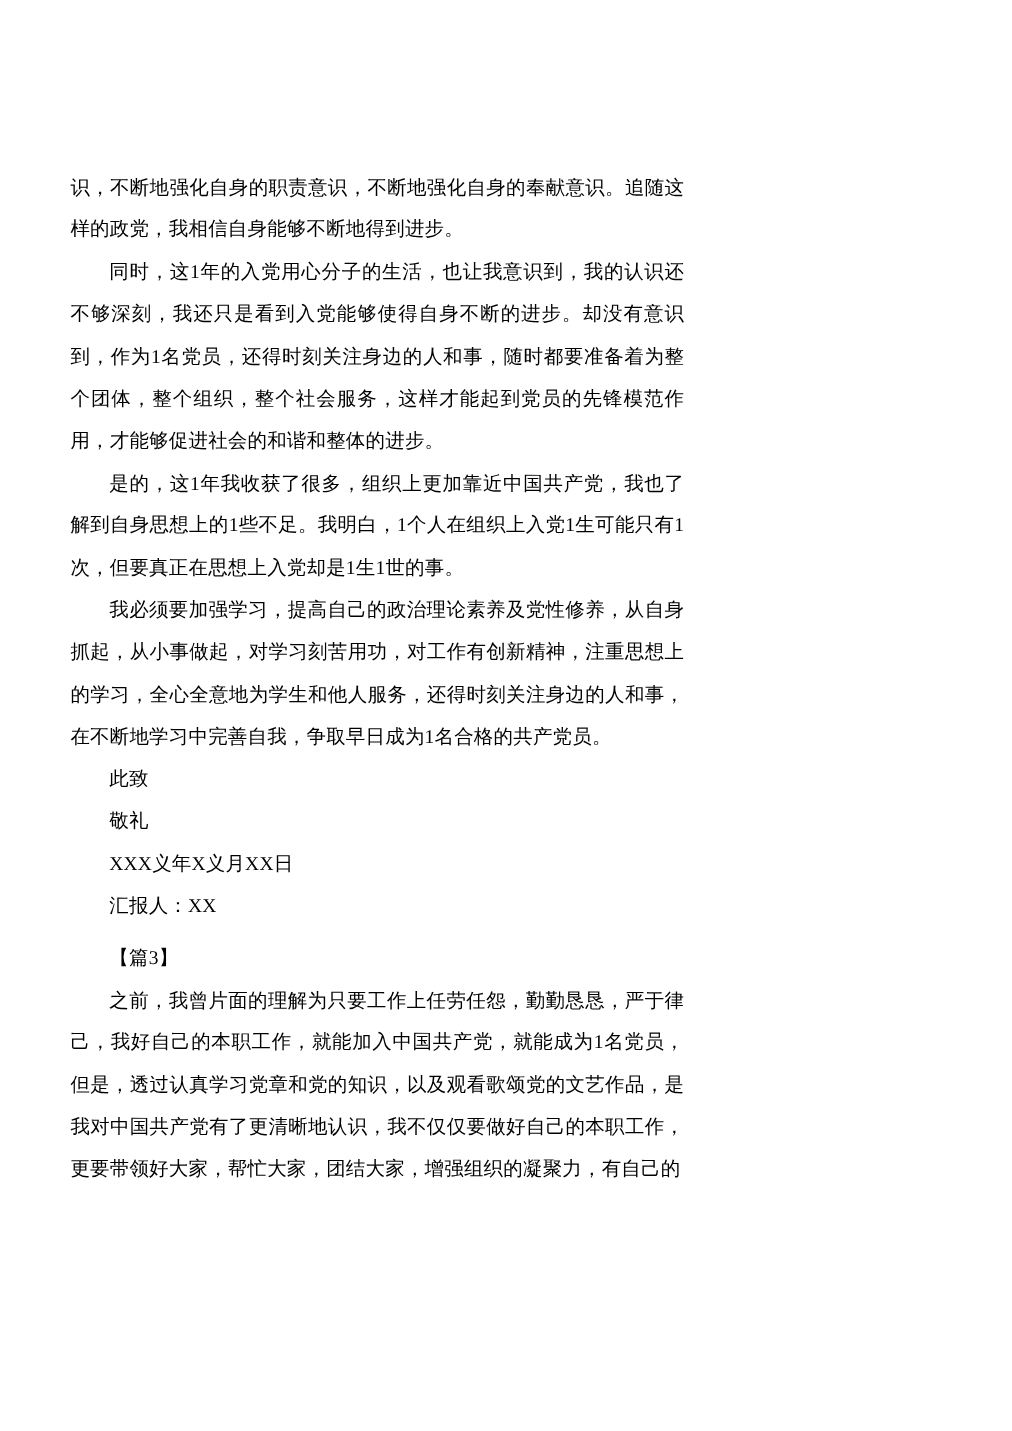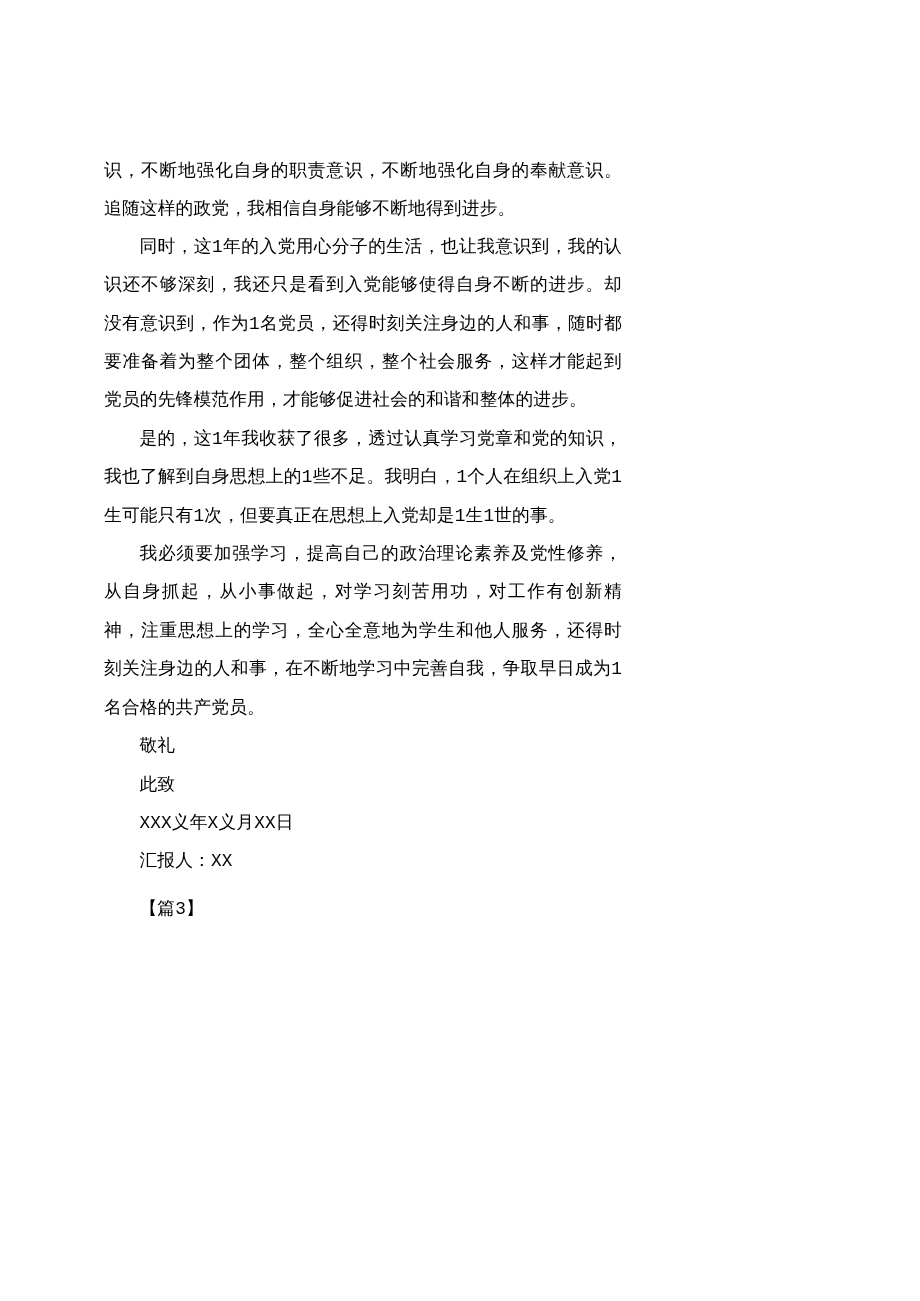--- a/index.html
+++ b/index.html
@@ -6,49 +6,49 @@
     margin: 0;
     padding: 0;
     background: #ffffff;
   }
   .page {
     position: relative;
     width: 736px;
     height: 1301px;
     background: #ffffff;
     box-sizing: border-box;
-    padding: 151px 114px 0 104px;
+    padding: 151px 114px 0 64px;
     overflow: hidden;
   }
   .doc p {
     margin: 0;
     padding: 0;
     font-family: "Liberation Serif", "DejaVu Serif", serif;
     font-size: 17.7px;
     color: #000000;
     line-height: 38.4px;
     text-align: justify;
     letter-spacing: 0.2px;
   }
   .doc p.indent {
     text-indent: 2em;
-    font-family: Liberation Mono, monospace;
   }
   .doc p.section {
     margin-top: 9px;
   }
 </style>
 </head>
 <body>
 
 <div class="page">
   <div class="doc">
     <p>识，不断地强化自身的职责意识，不断地强化自身的奉献意识。追随这样的政党，我相信自身能够不断地得到进步。</p>
     <p class="indent">同时，这1年的入党用心分子的生活，也让我意识到，我的认识还不够深刻，我还只是看到入党能够使得自身不断的进步。却没有意识到，作为1名党员，还得时刻关注身边的人和事，随时都要准备着为整个团体，整个组织，整个社会服务，这样才能起到党员的先锋模范作用，才能够促进社会的和谐和整体的进步。</p>
-    <p class="indent">是的，这1年我收获了很多，透过认真学习党章和党的知识，我也了解到自身思想上的1些不足。我明白，1个人在组织上入党1生可能只有1次，但要真正在思想上入党却是1生1世的事。</p>
+    <p class="indent">是的，这1年我收获了很多，组织上更加靠近中国共产党，我也了解到自身思想上的1些不足。我明白，1个人在组织上入党1生可能只有1次，但要真正在思想上入党却是1生1世的事。</p>
     <p class="indent">我必须要加强学习，提高自己的政治理论素养及党性修养，从自身抓起，从小事做起，对学习刻苦用功，对工作有创新精神，注重思想上的学习，全心全意地为学生和他人服务，还得时刻关注身边的人和事，在不断地学习中完善自我，争取早日成为1名合格的共产党员。</p>
+    <p class="indent">此致</p>
     <p class="indent">敬礼</p>
-    <p class="indent">此致</p>
     <p class="indent">XXX义年X义月XX日</p>
     <p class="indent">汇报人：XX</p>
     <p class="indent section">【篇3】</p>
+    <p class="indent">之前，我曾片面的理解为只要工作上任劳任怨，勤勤恳恳，严于律己，我好自己的本职工作，就能加入中国共产党，就能成为1名党员，但是，透过认真学习党章和党的知识，以及观看歌颂党的文艺作品，是我对中国共产党有了更清晰地认识，我不仅仅要做好自己的本职工作，更要带领好大家，帮忙大家，团结大家，增强组织的凝聚力，有自己的</p>
   </div>
 </div>
 
 </body></html>

